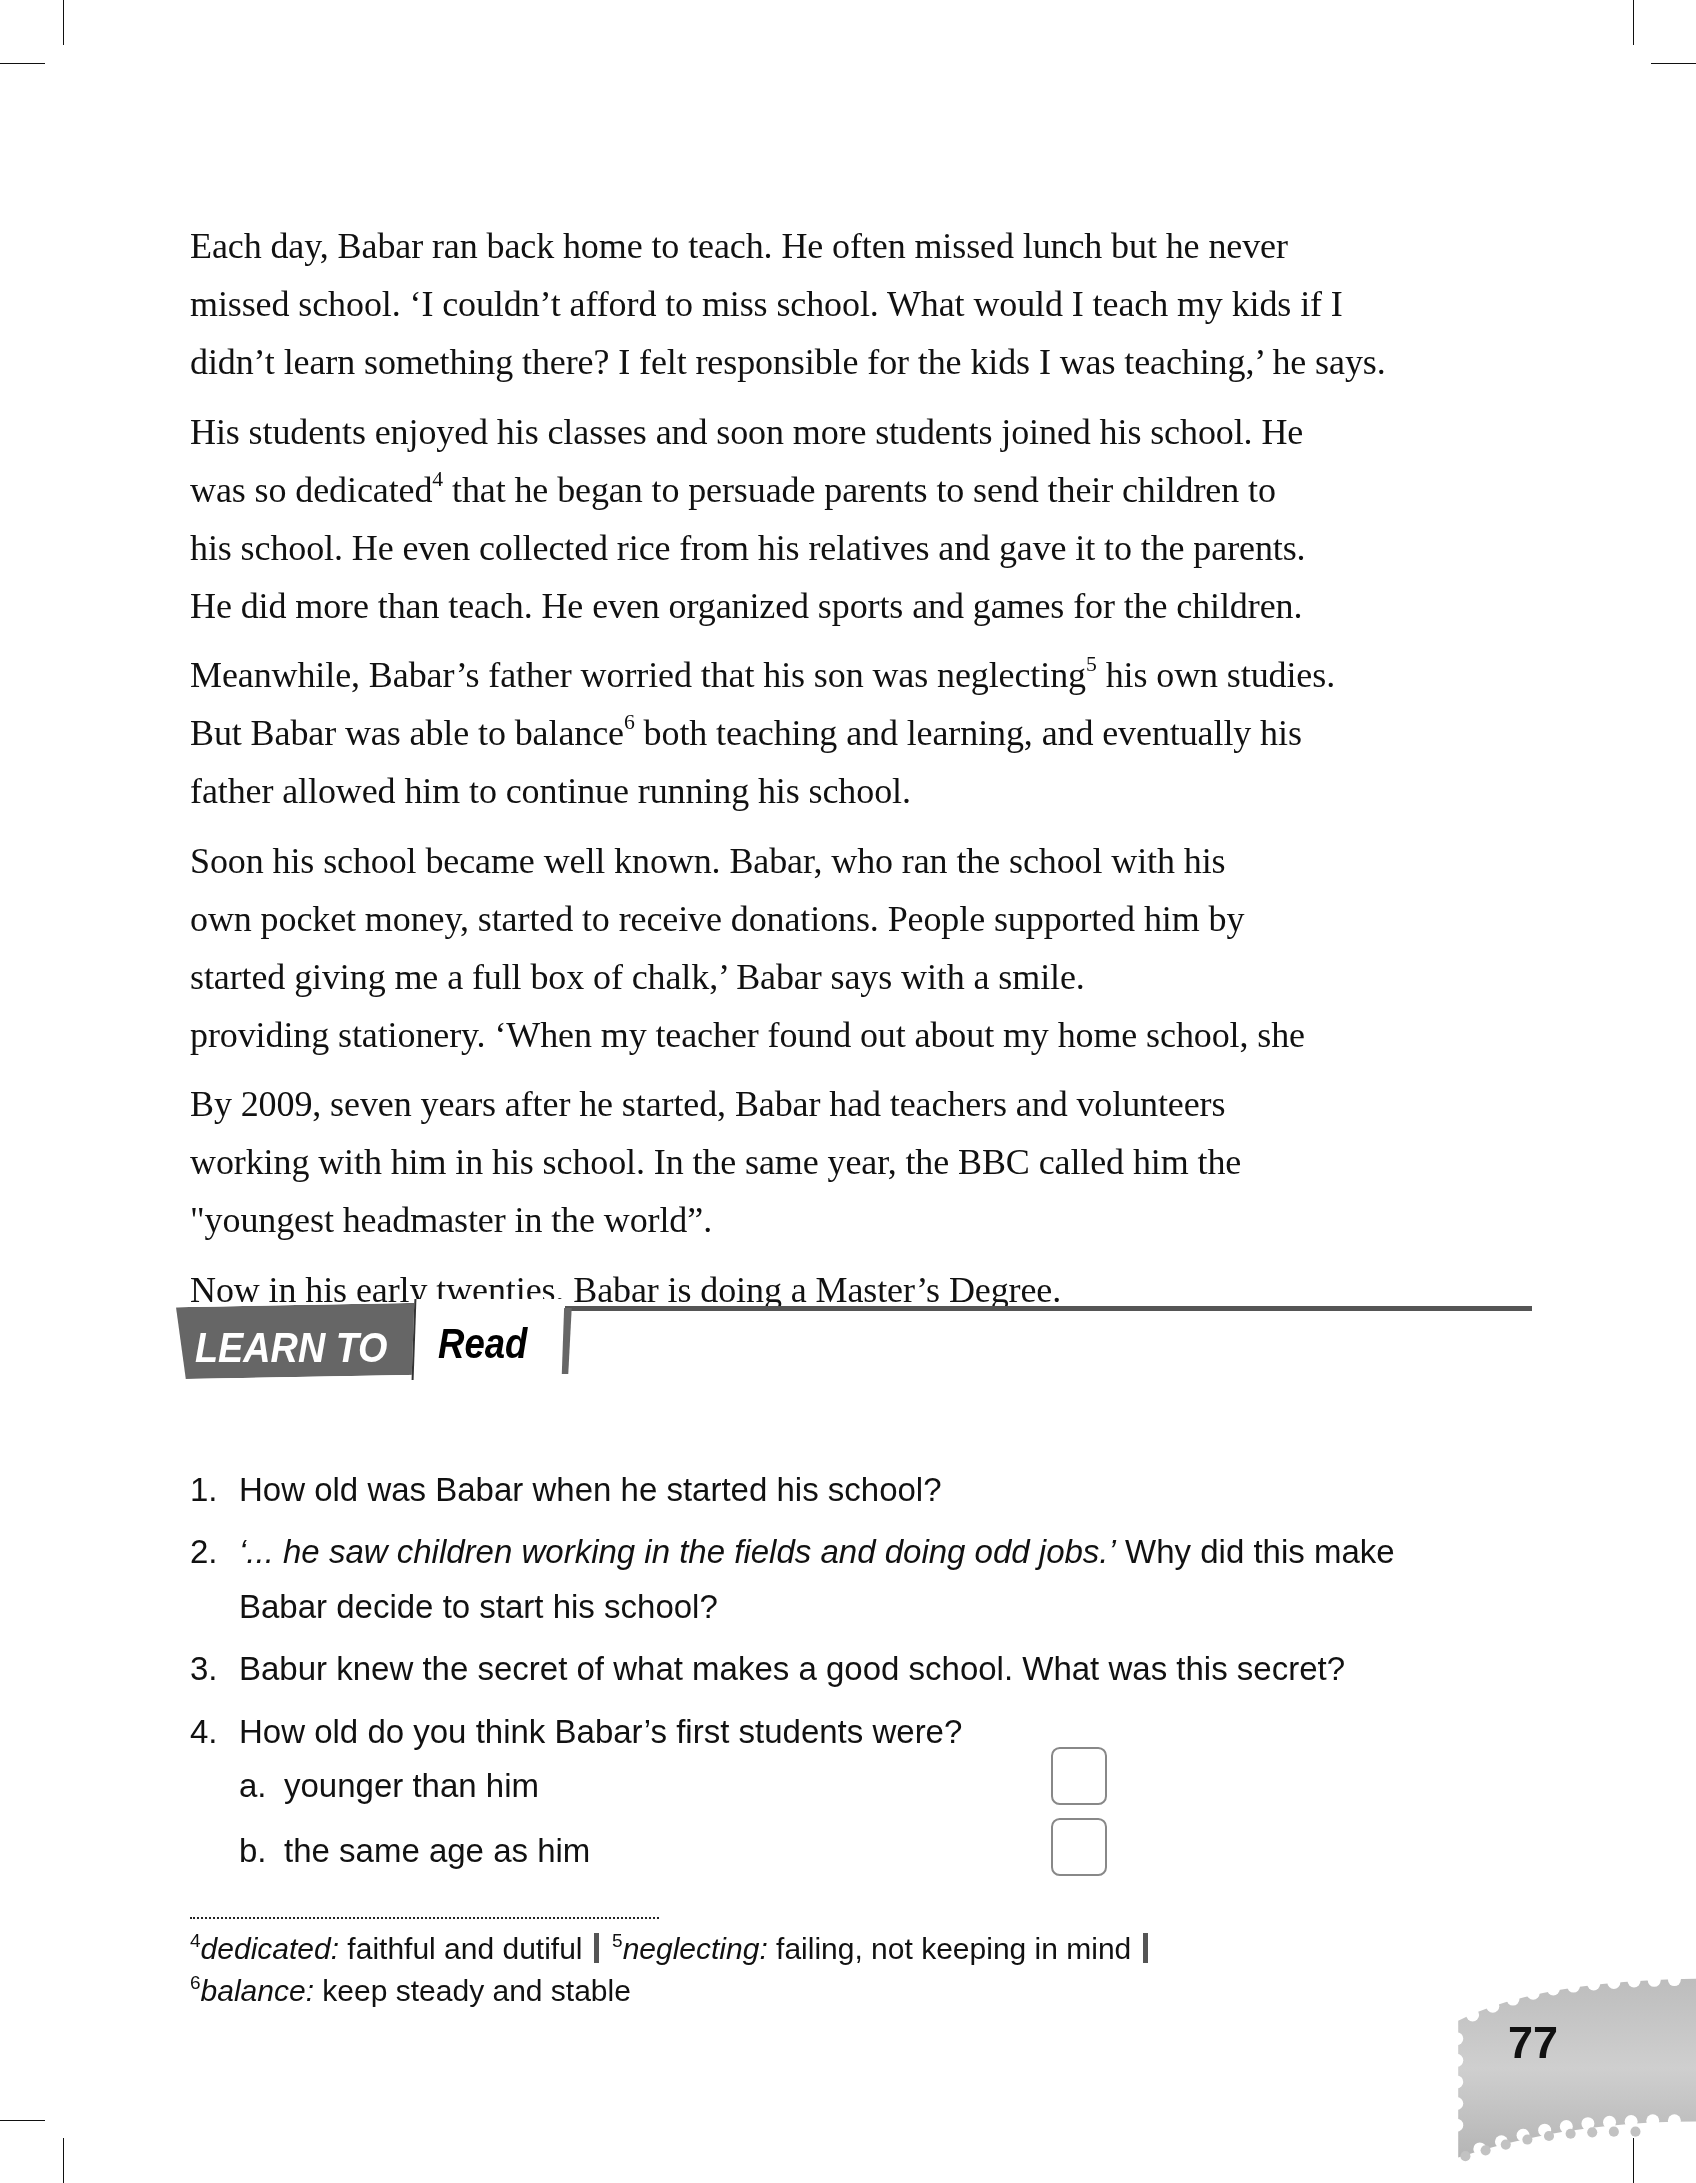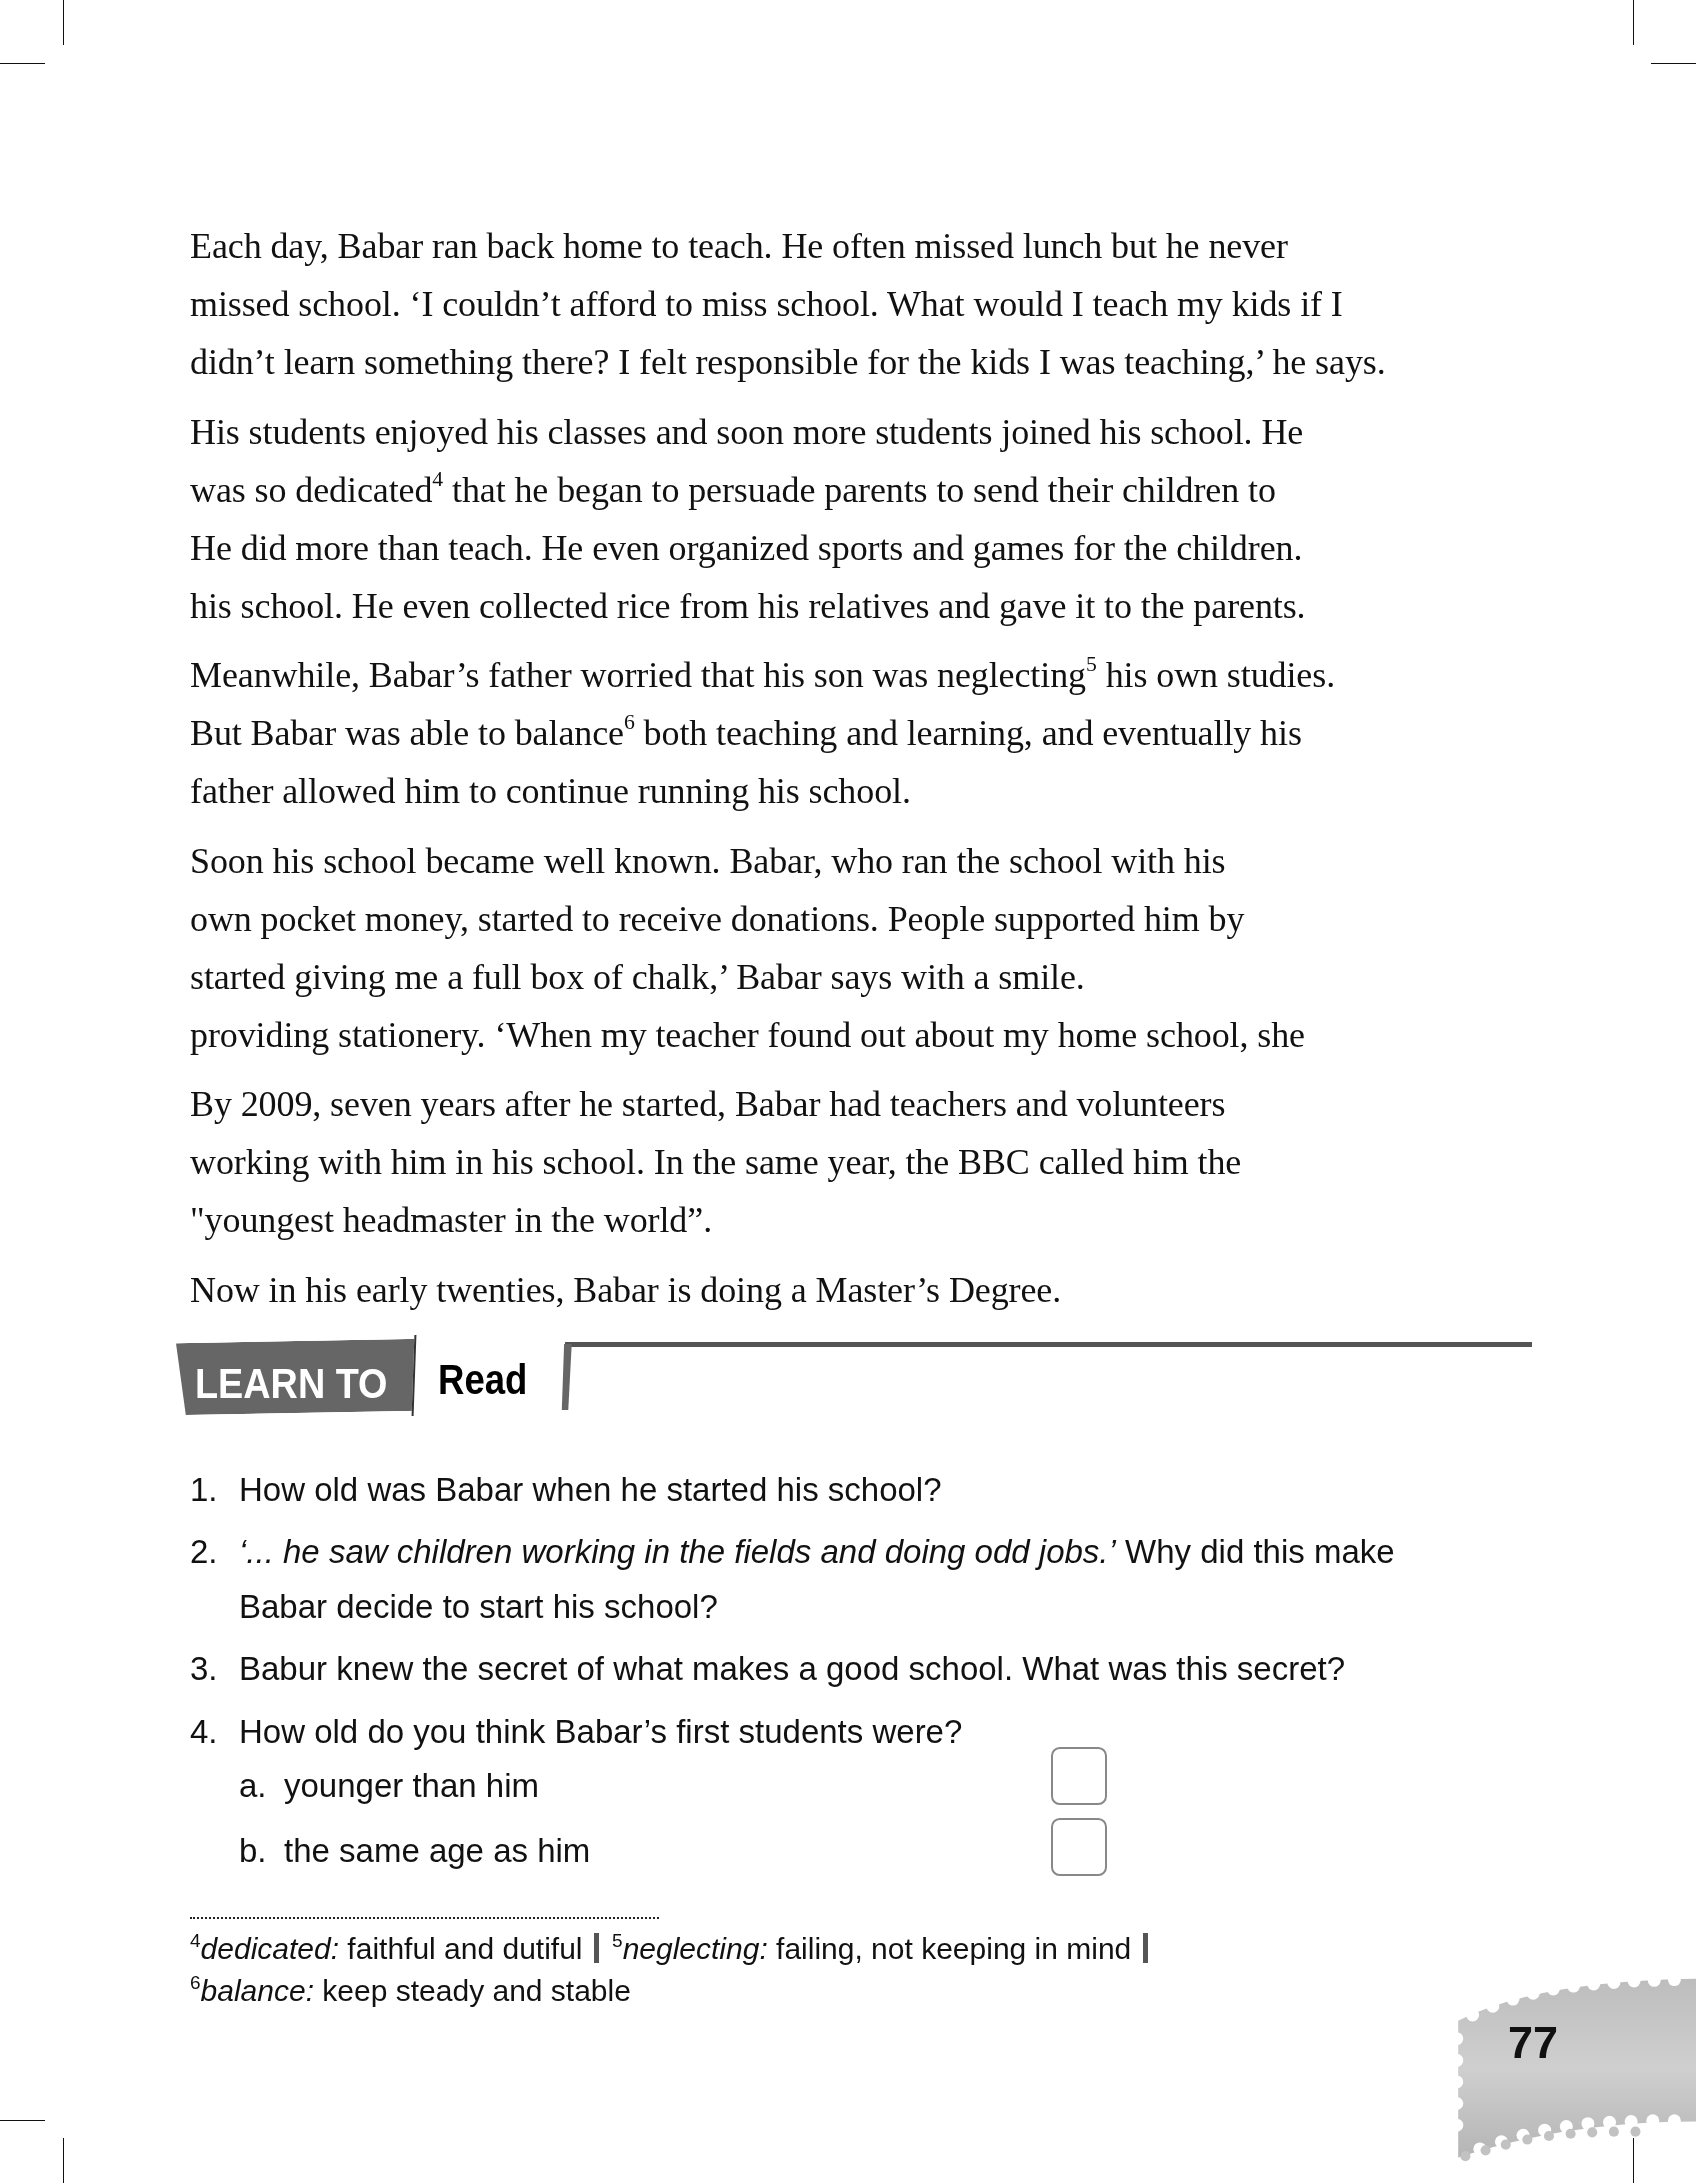--- a/index.html
+++ b/index.html
@@ -11,21 +11,21 @@
   .crop.v { width: 1.4px; }
   .crop.h { height: 1.4px; }
 
   .content { position: absolute; left: 190px; top: 217px; width: 1350px; }
 
   .para { font-size: 36px; line-height: 58px; margin: 0 0 11.5px 0; letter-spacing: -0.1px; font-family: Liberation Serif, serif; }
   .para p { margin: 0; }
   sup { font-size: 21.7px; line-height: 0; position: relative; top: -2.9px; }
 
   
-  .banner { position: absolute; left: 175px; top: 1328px; width: 1357px; height: 87px; }
+  .banner { position: absolute; left: 175px; top: 1292px; width: 1357px; height: 87px; font-style: italic; }
   .banner-line { position: absolute; left: 390px; top: 14.4px; right: 0; height: 4.3px; background: #555; }
   .banner-dark { position: absolute; left: 1.4px; top: 13px; width: 144px; height: 72px;
                  background: #666; transform: skewY(-1deg);
                  clip-path: polygon(0 0, 100% 0, 100% 100%, 4% 100%);
                  width: 245px;
                  box-shadow: 0 5.8px 11.5px rgba(0,0,0,0.25); }
   .banner-learn { position: absolute; left: 20px; top: 32px; color: #fff; font-size: 42px;
                   font-weight: bold; letter-spacing: 0px; transform: scaleX(0.9); transform-origin: left; }
   .banner-white { position: absolute; left: 238px; top: 7.2px; width: 148px; height: 81px; background: #fff;
                   border-left: 2.9px solid #333; transform: skewX(-2deg); }
@@ -67,22 +67,22 @@
 
 <div class="content">
   <div class="para">
     <p>Each day, Babar ran back home to teach. He often missed lunch but he never</p>
     <p>missed school. ‘I couldn’t afford to miss school. What would I teach my kids if I</p>
     <p>didn’t learn something there? I felt responsible for the kids I was teaching,’ he says.</p>
   </div>
   <div class="para">
     <p>His students enjoyed his classes and soon more students joined his school. He</p>
     <p><span>was so dedicated</span><sup>4</sup> <span>that he began to persuade parents to send their children to</span></p>
+    <p>his school. He even collected rice from his relatives and gave it to the parents.</p>
     <p>He did more than teach. He even organized sports and games for the children.</p>
-    <p>his school. He even collected rice from his relatives and gave it to the parents.</p>
   </div>
   <div class="para">
     <p><span>Meanwhile, Babar’s father worried that his son was neglecting</span><sup>5</sup> <span>his own studies.</span></p>
     <p><span>But Babar was able to balance</span><sup>6</sup> <span>both teaching and learning, and eventually his</span></p>
     <p>father allowed him to continue running his school.</p>
   </div>
   <div class="para">
     <p>Soon his school became well known. Babar, who ran the school with his</p>
     <p>own pocket money, started to receive donations. People supported him by</p>
     <p>started giving me a full box of chalk,’ Babar says with a smile.</p>

